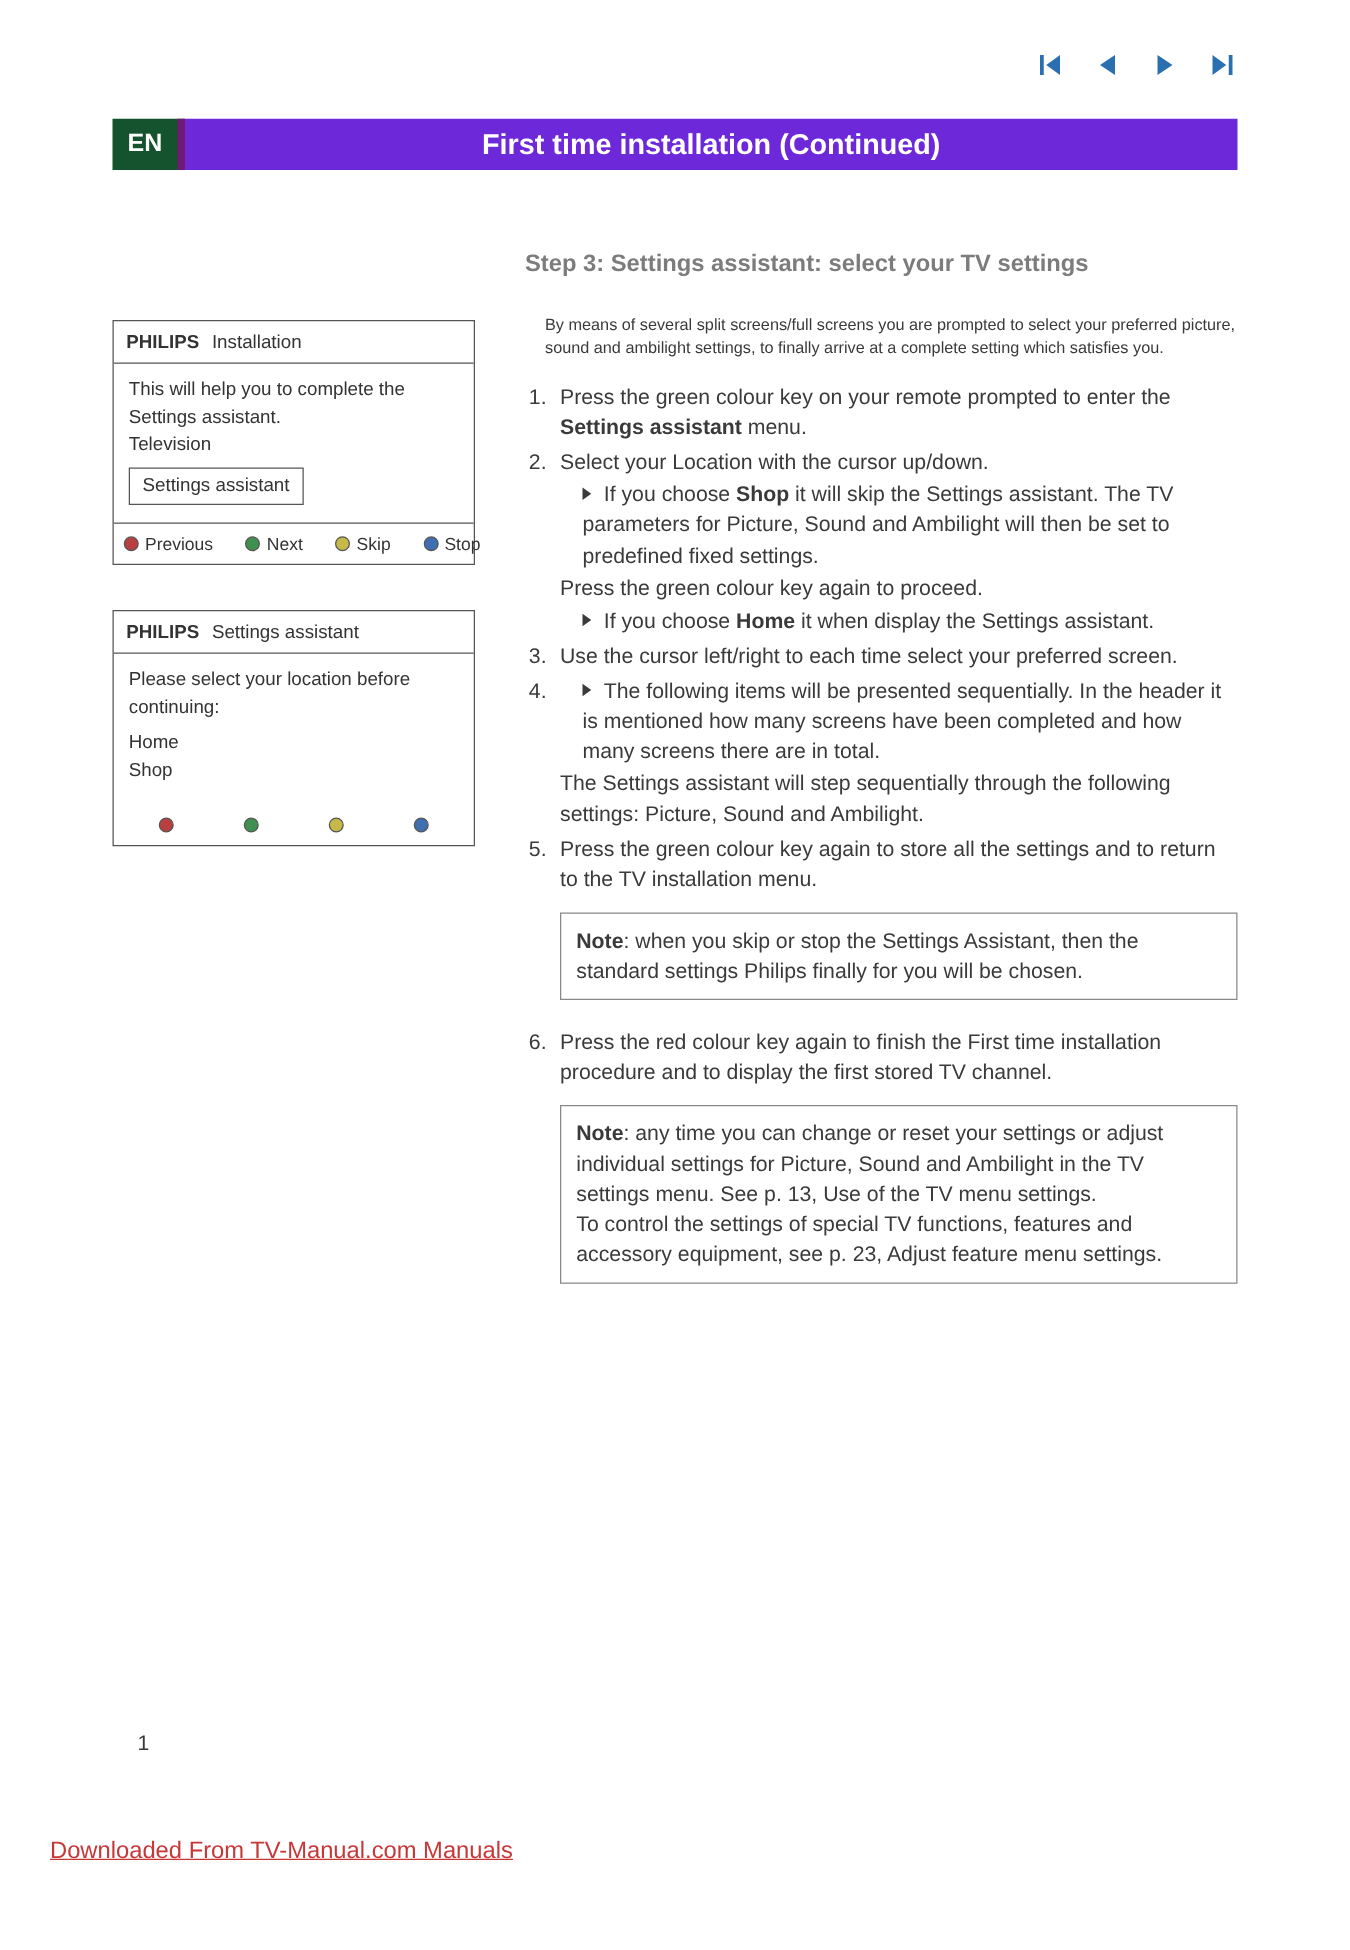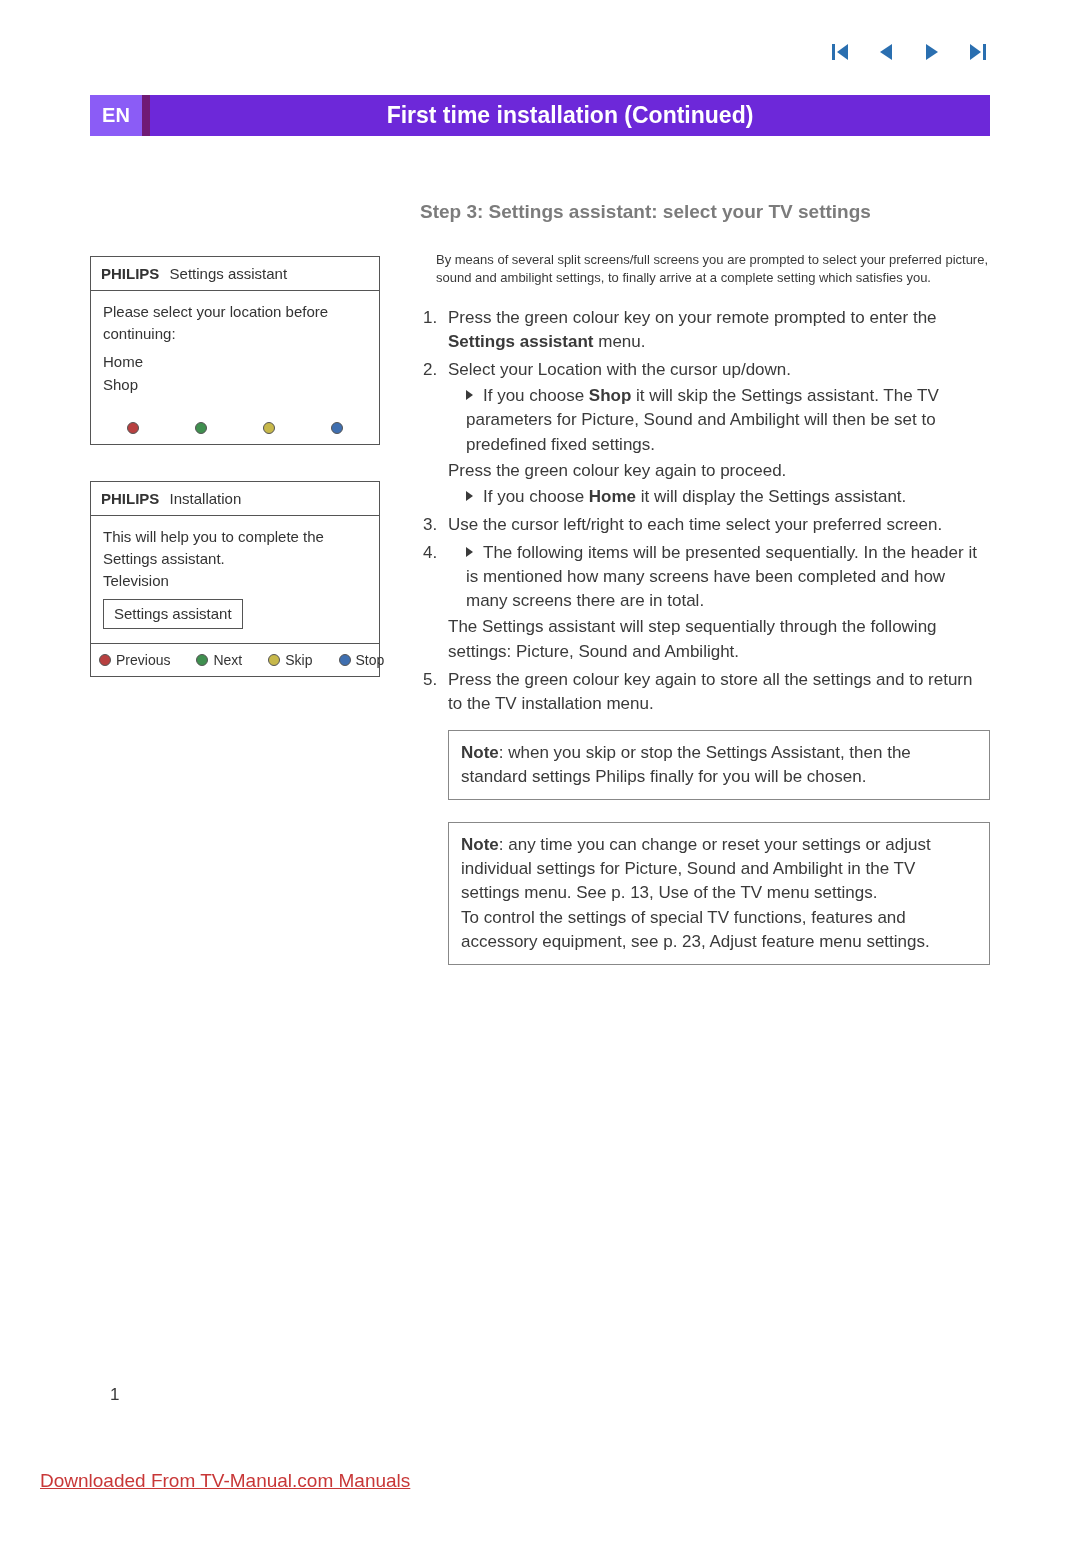--- a/index.html
+++ b/index.html
@@ -1,20 +1,20 @@
 <!DOCTYPE html>
 <html><head>
 <meta charset="utf-8">
 <style>
   html,body{margin:0;padding:0;background:#fff;font-family:"Helvetica Neue",Arial,sans-serif;color:#3a3a3a}
   .page{width:1080px;height:1560px;position:relative;box-sizing:border-box;padding:40px 90px 40px 90px}
   .nav-icons{position:absolute;top:40px;right:90px;display:flex;gap:22px}
   .nav-icons svg{width:24px;height:24px}
   .titlebar{display:flex;align-items:stretch;margin-top:55px}
-  .lang-badge{background:#8b5cf6;color:#fff;font-weight:700;display:flex;align-items:center;justify-content:center;width:52px;font-size:20px;border-right:8px solid #701a75}
+  .lang-badge{background:#14532d;color:#fff;font-weight:700;display:flex;align-items:center;justify-content:center;width:52px;font-size:20px;border-right:6px solid #701a75}
   .title-main{background:#6d28d9;color:#fff;font-weight:700;flex:1;display:flex;align-items:center;justify-content:center;font-size:23px;padding:7px 0}
   .content{display:flex;margin-top:65px;gap:40px}
   .left-col{width:290px;flex:0 0 290px;padding-top:55px}
   .right-col{flex:1}
   .h2{color:#7c7c7c;font-weight:700;font-size:19px;margin:0 0 28px 0}
   .para{font-size:13px;line-height:1.42;margin:0 0 18px 0}
   .indent1{margin-left:16px}
   ol.main-list{margin:0 0 14px 0;padding-left:22px;font-size:17px;line-height:1.42}
   ol.main-list>li{margin-bottom:4px;padding-left:6px}
   .tri{display:inline-block;width:0;height:0;border-top:5px solid transparent;border-bottom:5px solid transparent;border-left:7px solid #3a3a3a;margin-right:10px;vertical-align:1px}
@@ -65,40 +65,20 @@
     <div class="lang-badge">EN</div>
     <div class="title-main">First time installation  (Continued)</div>
   </div>
 
   <div class="content">
     <div class="left-col">
 
       <div class="osd">
         <div class="osd-header">
           <b>PHILIPS</b>
-          <span>Settings assistant</span>
-        </div>
-        <div class="osd-body">
-          <div>Please select your location before continuing:</div>
-          <div class="osd2-options">
-            <div>Home</div>
-            <div>Shop</div>
-          </div>
-        </div>
-        <div class="osd2-dots">
-          <span class="dot red"></span>
-          <span class="dot green"></span>
-          <span class="dot yellow"></span>
-          <span class="dot blue"></span>
-        </div>
-      </div>
-
-      <div class="osd">
-        <div class="osd-header">
-          <b>PHILIPS</b>
           <span>Installation</span>
         </div>
         <div class="osd-body">
           <div>This will help you to complete the Settings assistant.</div>
           <div>Television</div>
           <div class="osd-sub">Settings assistant</div>
         </div>
         <div class="osd-footer">
           <div class="group">
               <span class="dot red"></span>
@@ -112,54 +92,77 @@
               <span class="dot yellow"></span>
               <span>Skip</span>
             </div>
           <div class="group">
               <span class="dot blue"></span>
               <span>Stop</span>
             </div>
         </div>
       </div>
 
+      <div class="osd">
+        <div class="osd-header">
+          <b>PHILIPS</b>
+          <span>Settings assistant</span>
+        </div>
+        <div class="osd-body">
+          <div>Please select your location before continuing:</div>
+          <div class="osd2-options">
+            <div>Home</div>
+            <div>Shop</div>
+          </div>
+        </div>
+        <div class="osd2-dots">
+          <span class="dot red"></span>
+          <span class="dot green"></span>
+          <span class="dot yellow"></span>
+          <span class="dot blue"></span>
+        </div>
+      </div>
+
     </div>
 
     <div class="right-col">
       <h2 class="h2">Step 3: Settings assistant: select your TV settings</h2>
       <p class="para indent1">By means of several split screens/full screens you are prompted to select your preferred picture, sound and ambilight settings, to finally arrive at a complete setting which satisfies you.</p>
 
       <ol class="main-list">
         <li>
           <span>Press the green colour key on your remote prompted to enter the </span><span class="bold">Settings assistant</span><span> menu.</span>
         </li>
         <li>
           <span>Select your Location with the cursor up/down.</span>
           <ul class="sublist">
             <li><span class="tri"></span><span>If you choose </span><span class="bold">Shop</span><span> it will skip the Settings assistant. The TV parameters for Picture, Sound and Ambilight will then be set to predefined fixed settings.</span></li>
           </ul>
           <div>Press the green colour key again to proceed.</div>
           <ul class="sublist">
-            <li><span class="tri"></span><span>If you choose </span><span class="bold">Home</span><span> it will display the Settings assistant.</span></li>
+            <li><span class="tri"></span><span>If you choose </span><span class="bold">Home</span><span> it when display the Settings assistant.</span></li>
           </ul>
         </li>
         <li>Use the cursor left/right to each time select your preferred screen.</li>
         <li>
           <ul class="sublist">
             <li><span class="tri"></span><span>The following items will be presented sequentially. In the header it is mentioned how many screens have been completed and how many screens there are in total.</span></li>
           </ul>
           <div>The Settings assistant will step sequentially through the following settings: Picture, Sound and Ambilight.</div>
         </li>
         <li>Press the green colour key again to store all the settings and to return to the TV installation menu.</li>
       </ol>
 
       <div class="note-box">
         <span class="bold">Note</span><span>: when you skip or stop the Settings Assistant, then the standard settings Philips finally for you will be chosen.</span>
       </div>
 
+      <ol class="main-list" start="6">
+        <li>Press the red colour key again to finish the First time installation procedure and to display the first stored TV channel.</li>
+      </ol>
 
       <div class="note-box">
         <div><span class="bold">Note</span><span>: any time you can change or reset your settings or adjust individual settings for Picture, Sound and Ambilight in the TV settings menu. See p. 13, Use of the TV menu settings.</span></div>
         <div>To control the settings of special TV functions, features and accessory equipment, see p. 23,  Adjust feature menu settings.</div>
       </div>
 
     </div>
   </div>
 
   <div class="page-num">1</div>

